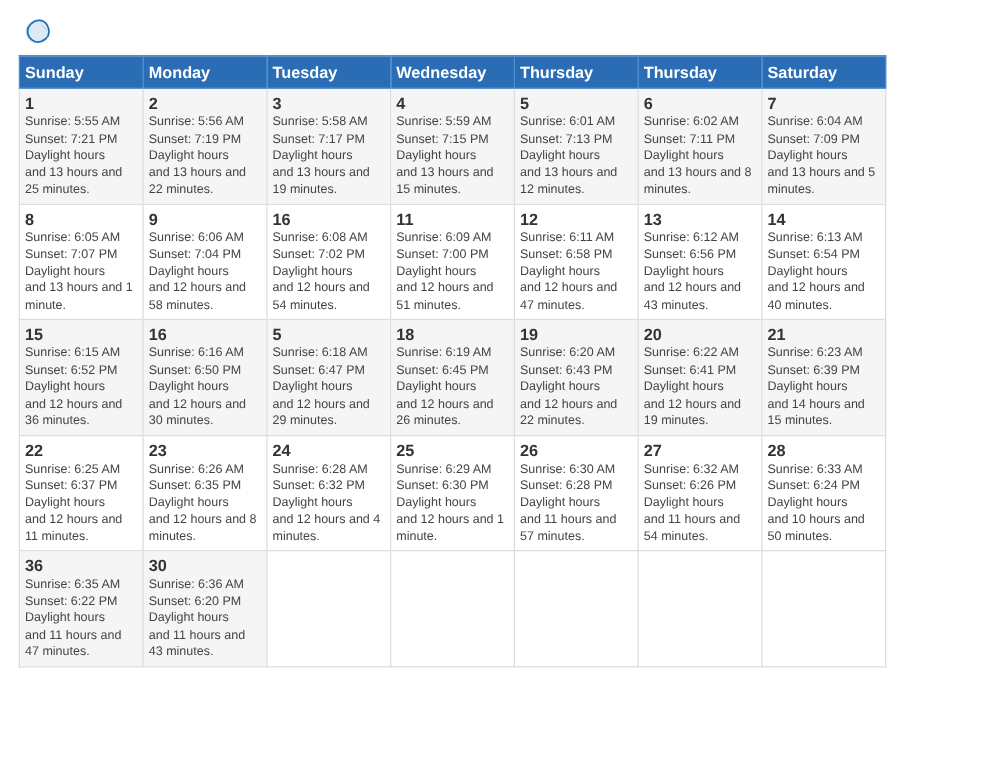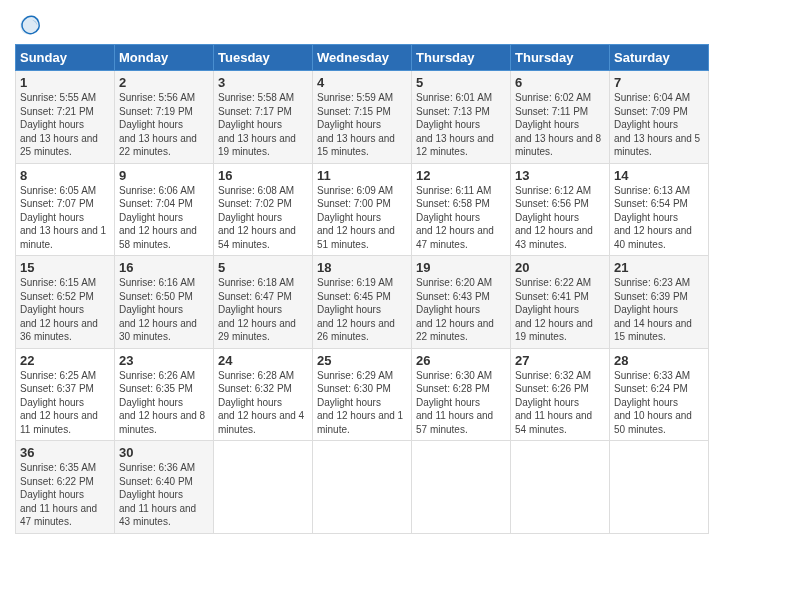--- a/index.html
+++ b/index.html
@@ -331,21 +331,21 @@
           <td>
         <span class="day-num">36</span>
         <span class="cell-text">Sunrise: 6:35 AM</span><br>
         <span class="cell-text">Sunset: 6:22 PM</span><br>
         <span class="cell-text">Daylight hours</span><br>
         <span class="cell-text">and 11 hours and 47 minutes.</span>
       </td>
           <td>
         <span class="day-num">30</span>
         <span class="cell-text">Sunrise: 6:36 AM</span><br>
-        <span class="cell-text">Sunset: 6:40 PM</span><br>
+        <span class="cell-text">Sunset: 6:20 PM</span><br>
         <span class="cell-text">Daylight hours</span><br>
         <span class="cell-text">and 11 hours and 43 minutes.</span>
       </td>
           <td class="empty-cell" style="background: rgb(249, 249, 249);"></td>
           <td class="empty-cell" style="background: rgb(249, 249, 249);"></td>
           <td class="empty-cell" style="background: rgb(249, 249, 249);"></td>
           <td class="empty-cell" style="background: rgb(249, 249, 249);"></td>
           <td class="empty-cell" style="background: rgb(249, 249, 249);"></td>
         </tr>
       </tbody>

